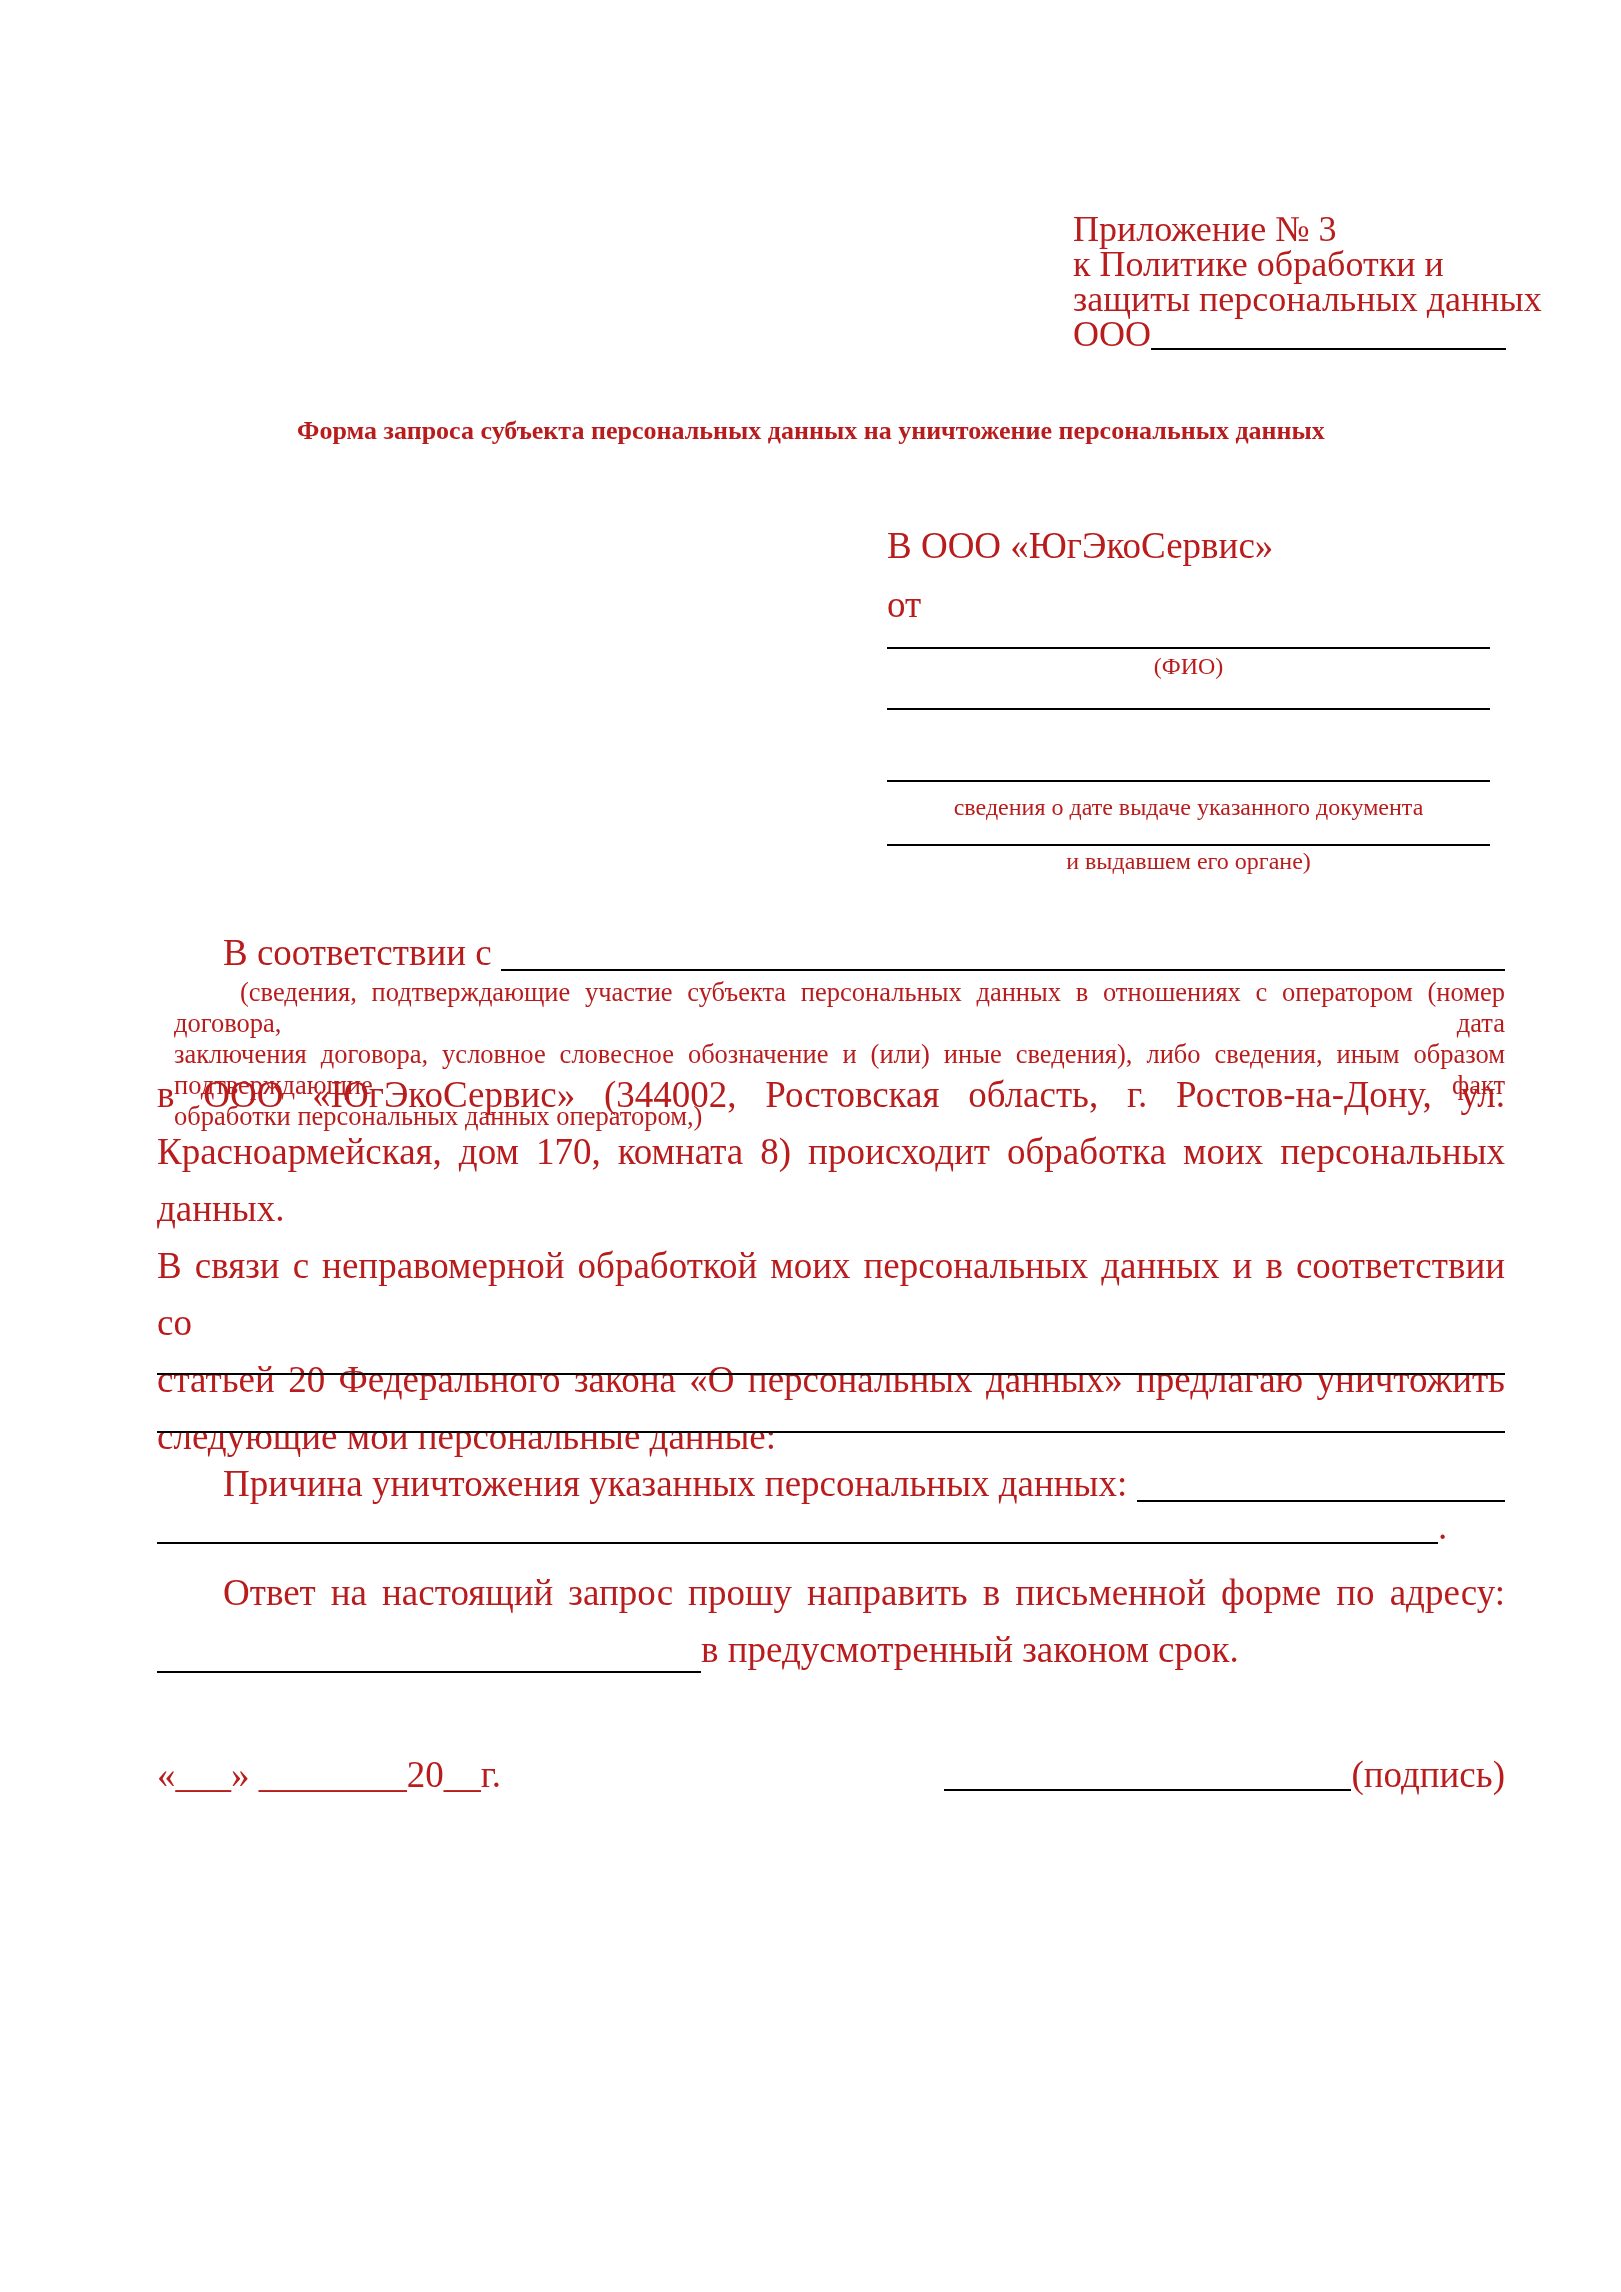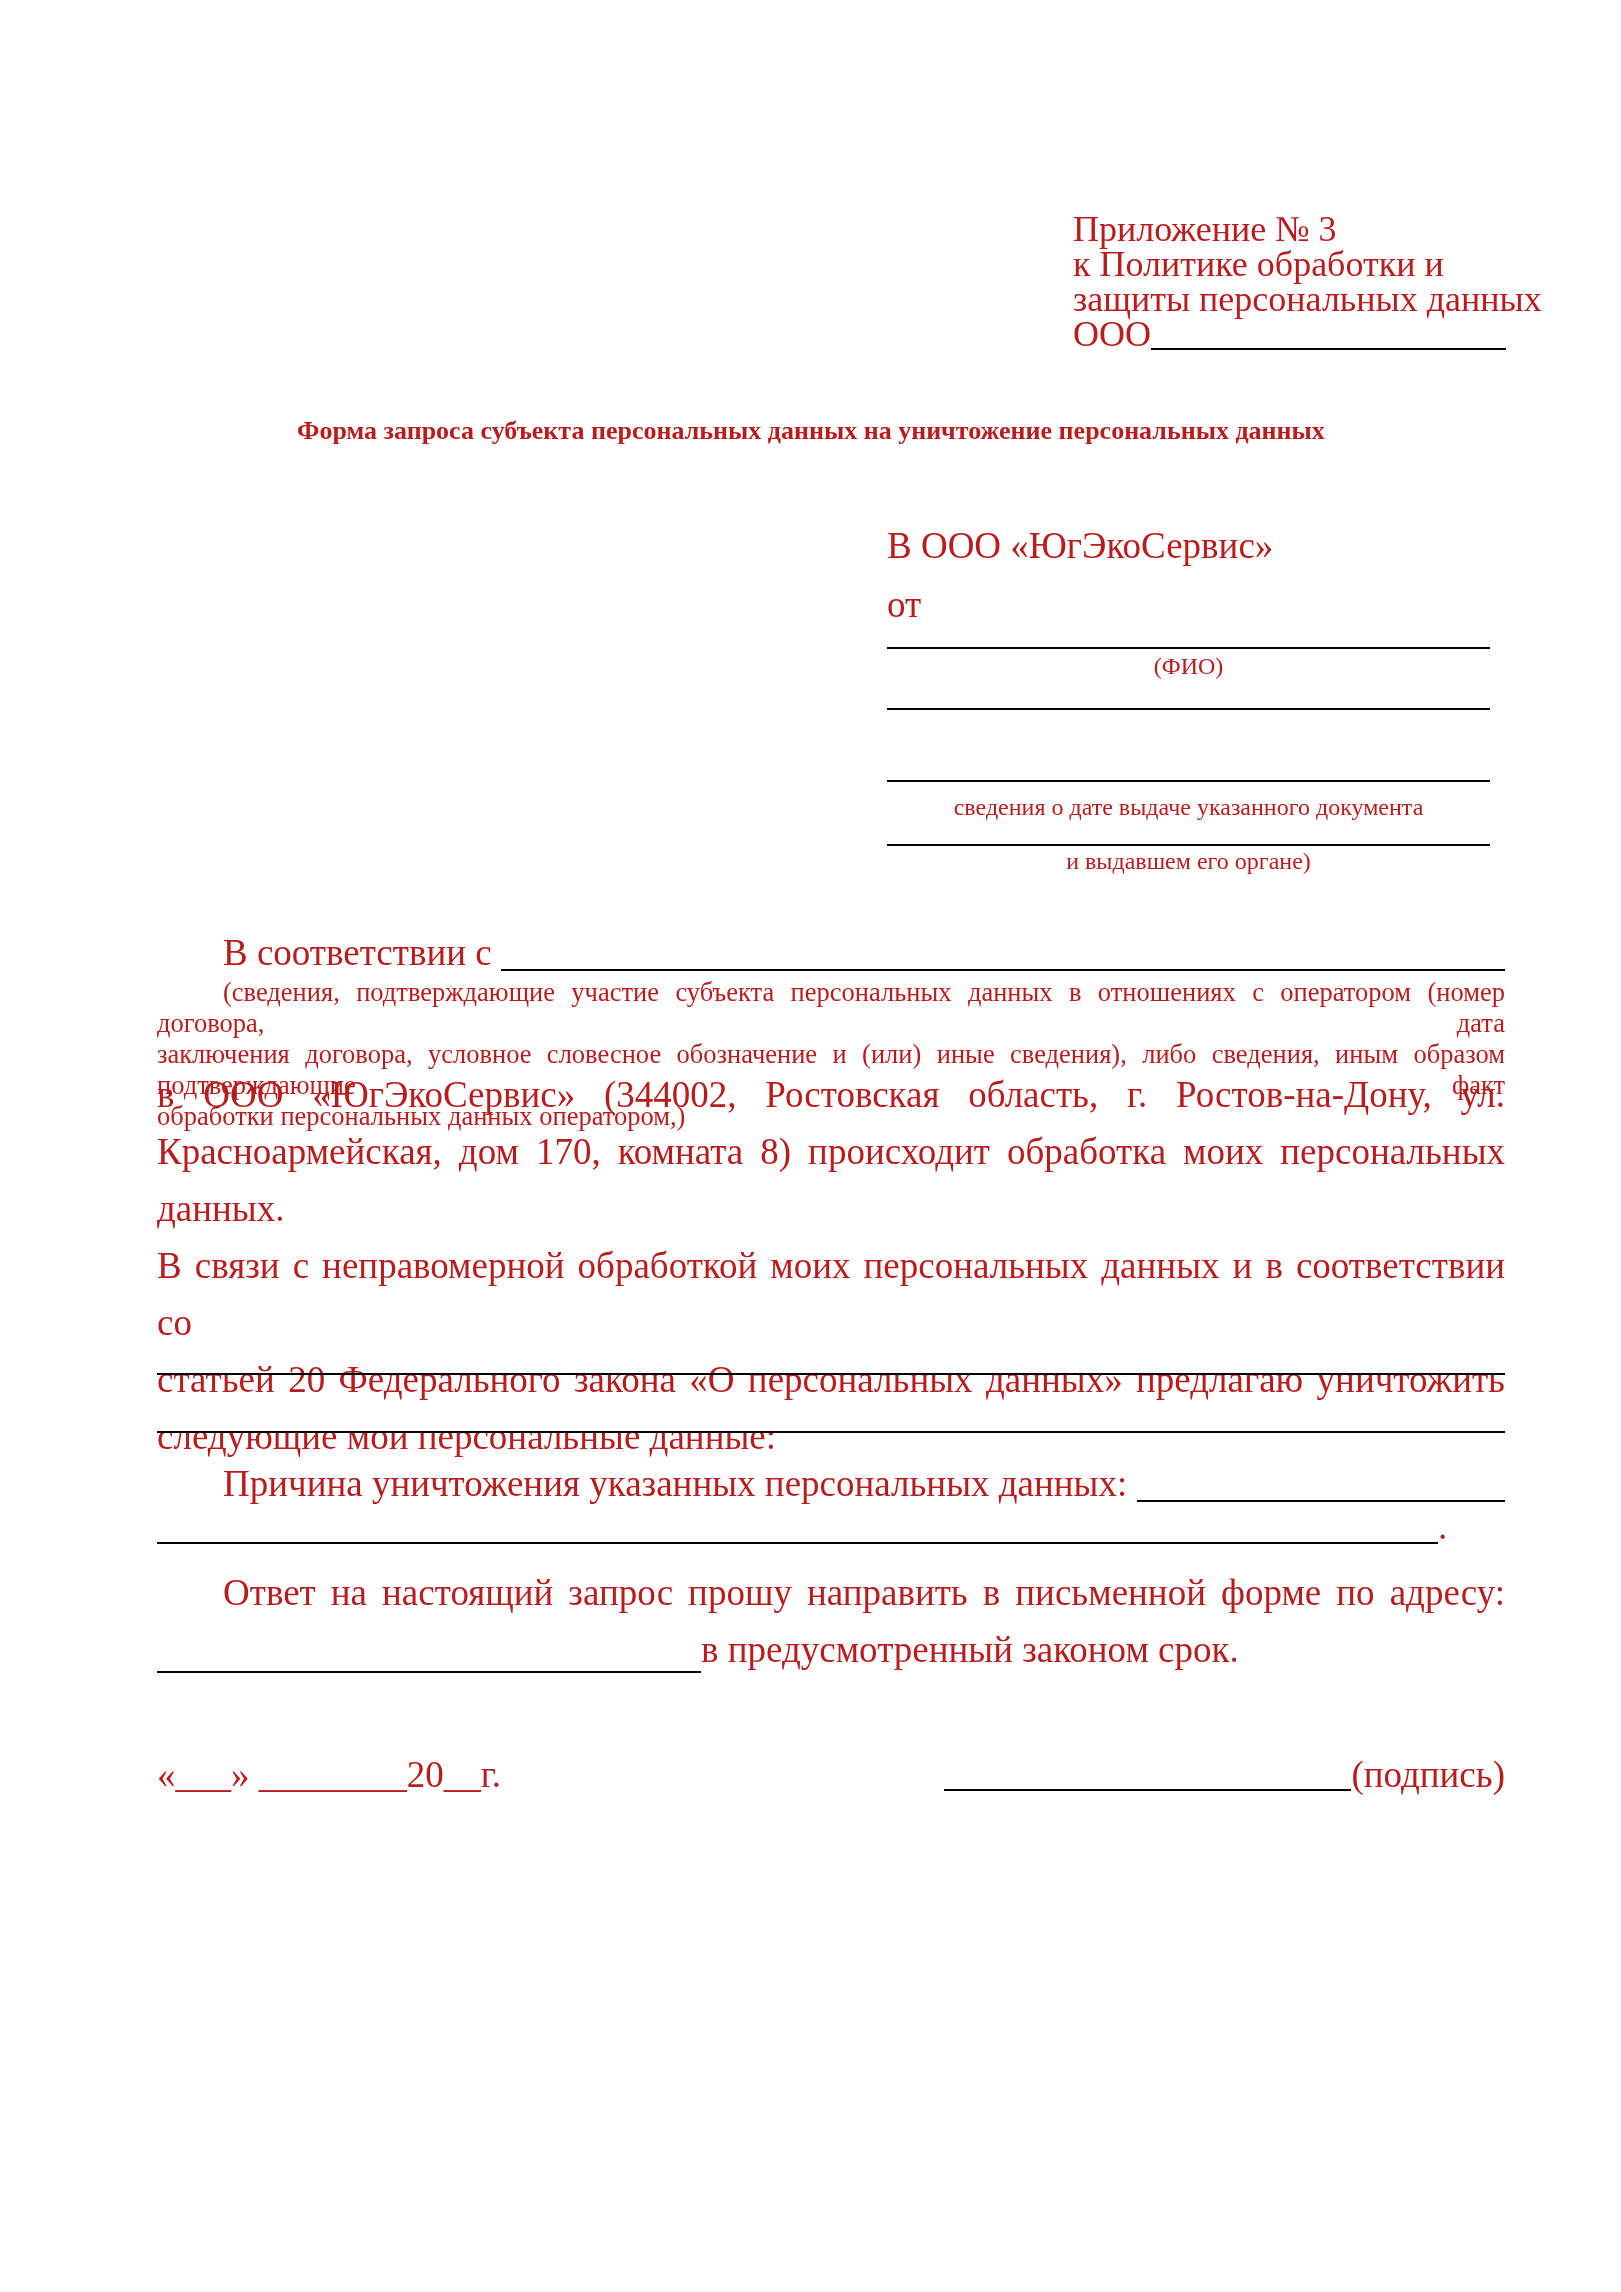--- a/index.html
+++ b/index.html
@@ -101,20 +101,21 @@
   }
   .accordance .lead {
     margin-left: 66px;
     padding-right: 9.8px;
     white-space: nowrap;
   }
   .note {
     font-size: 26.5px;
     line-height: 31px;
     margin-top: 1px;
+    margin-left: 17px;
   }
   .note .first { text-indent: 66px; }
 
   
   .body-par {
     position: absolute;
     left: 157px;
     top: 1066px;
     width: 1348px;
     font-size: 37px;

